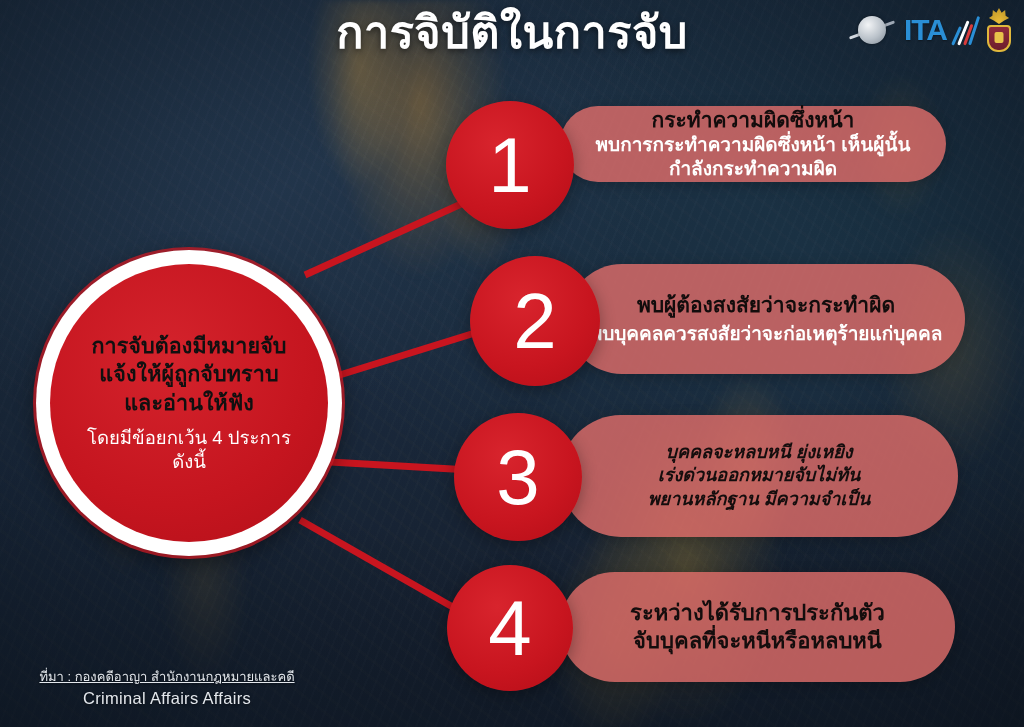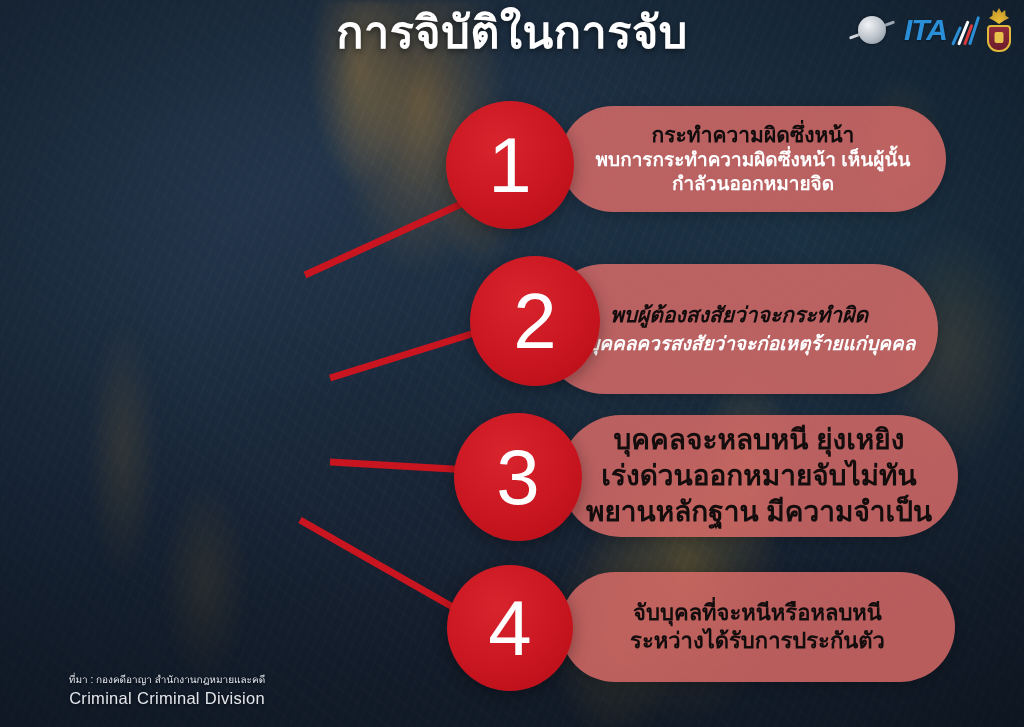--- a/index.html
+++ b/index.html
@@ -125,21 +125,20 @@
   }
   .logo-ita {
     display: flex;
     align-items: center;
     gap: 2px;
   }
   .logo-ita .word {
     color: #2a8fd6;
     font-size: 30px;
     font-weight: 700;
-    font-style: italic;
     letter-spacing: -1px;
     line-height: 1;
     text-shadow: 0 1px 2px rgba(0,0,0,0.4);
   }
   .logo-ita .streak {
     position: relative;
     width: 26px;
     height: 34px;
   }
   .logo-ita .streak i {
@@ -276,53 +275,53 @@
     color: #ffffff;
     display: flex;
     align-items: center;
     justify-content: center;
     font-weight: 400;
     box-shadow: 0 4px 16px rgba(0,0,0,0.32);
     z-index: 5;
   }
 
   
-  #item-1 .pill  { left: 560px; top: 106px; width: 386px; height: 106px; padding: 0 26px; }
+  #item-1 .pill  { left: 560px; top: 106px; width: 386px; height: 76px; padding: 0 26px; }
   #item-1 .badge { left: 446px; top: 101px; width: 128px; height: 128px; font-size: 78px; }
   #item-1 .pill-title { font-size: 21px; }
   #item-1 .pill-body  { font-size: 19px; }
 
   
-  #item-2 .pill  { left: 540px; top: 264px; width: 398px; height: 130px; padding: 0 20px; font-style: italic; }
+  #item-2 .pill  { left: 567px; top: 264px; width: 398px; height: 110px; padding: 0 20px; }
   #item-2 .badge { left: 470px; top: 256px; width: 130px; height: 130px; font-size: 78px; }
   #item-2 .pill-title { font-size: 21px; }
   #item-2 .pill-body  { font-size: 19px; margin-top: 4px; }
 
   
   #item-3 .pill  { left: 560px; top: 415px; width: 398px; height: 122px; padding: 0 20px; }
   #item-3 .badge { left: 454px; top: 413px; width: 128px; height: 128px; font-size: 78px; }
-  #item-3 .pill-body  { font-size: 28px; }
+  #item-3 .pill-body  { font-size: 18px; font-style: italic; }
 
   
   #item-4 .pill  { left: 560px; top: 572px; width: 395px; height: 110px; padding: 0 20px; }
   #item-4 .badge { left: 447px; top: 565px; width: 126px; height: 126px; font-size: 78px; }
   #item-4 .pill-body  { font-size: 22px; }
 
   
   .credit {
     position: absolute;
     left: 8px;
     bottom: 16px;
     color: #e3e7ec;
     text-align: center;
     width: 318px;
     line-height: 1.45;
     text-shadow: 0 1px 3px rgba(0,0,0,0.5);
   }
-  .credit .line-th { font-size: 10px; }
+  .credit .line-th { font-size: 13px; text-decoration: underline; }
   .credit .line-en { font-size: 16.5px; letter-spacing: 0.3px; }
 </style>
 </head>
 <body>
 
 <div id="poster">
 
   <div class="bg-layer bg-base"></div>
   <div class="bg-layer bg-swirl-a"></div>
   <div class="bg-layer bg-swirl-b"></div>
@@ -352,27 +351,40 @@
     </div>
   </div>
 
   <svg class="connectors" width="1024" height="727" viewBox="0 0 1024 727">
     <line x1="305" y1="275" x2="470" y2="200" stroke="#c8151f" stroke-width="7"></line>
     <line x1="330" y1="378" x2="478" y2="332" stroke="#c8151f" stroke-width="7"></line>
     <line x1="330" y1="462" x2="470" y2="470" stroke="#c8151f" stroke-width="7"></line>
     <line x1="300" y1="520" x2="472" y2="618" stroke="#c8151f" stroke-width="7"></line>
   </svg>
 
+  <div class="hub">
+    <div class="hub-inner">
+      <div class="hub-head">
+        <div>การจับต้องมีหมายจับ</div>
+        <div>แจ้งให้ผู้ถูกจับทราบ</div>
+        <div>และอ่านให้ฟัง</div>
+      </div>
+      <div class="hub-sub">
+        <div>โดยมีข้อยกเว้น 4 ประการ</div>
+        <div>ดังนี้</div>
+      </div>
+    </div>
+  </div>
 
   <div class="item" id="item-1">
     <div class="pill">
       <div class="pill-title">กระทำความผิดซึ่งหน้า</div>
       <div class="pill-body">
         <div>พบการกระทำความผิดซึ่งหน้า เห็นผู้นั้น</div>
-        <div>กำลัวนออกหมายจิด</div>
+        <div>กำลังกระทำความผิด</div>
       </div>
     </div>
     <div class="badge">1</div>
   </div>
 
   <div class="item" id="item-2">
     <div class="pill">
       <div class="pill-title">พบผู้ต้องสงสัยว่าจะกระทำผิด</div>
       <div class="pill-body">
         <div>พบบุคคลควรสงสัยว่าจะก่อเหตุร้ายแก่บุคคล</div>
@@ -388,25 +400,25 @@
         <div>เร่งด่วนออกหมายจับไม่ทัน</div>
         <div>พยานหลักฐาน มีความจำเป็น</div>
       </div>
     </div>
     <div class="badge">3</div>
   </div>
 
   <div class="item" id="item-4">
     <div class="pill">
       <div class="pill-body dark">
+        <div>ระหว่างได้รับการประกันตัว</div>
         <div>จับบุคลที่จะหนีหรือหลบหนี</div>
-        <div>ระหว่างได้รับการประกันตัว</div>
       </div>
     </div>
     <div class="badge">4</div>
   </div>
 
   <div class="credit">
     <div class="line-th">ที่มา : กองคดีอาญา สำนักงานกฎหมายและคดี</div>
-    <div class="line-en">Criminal Criminal Division</div>
+    <div class="line-en">Criminal Affairs Affairs</div>
   </div>
 
 </div>
 
 </body></html>

